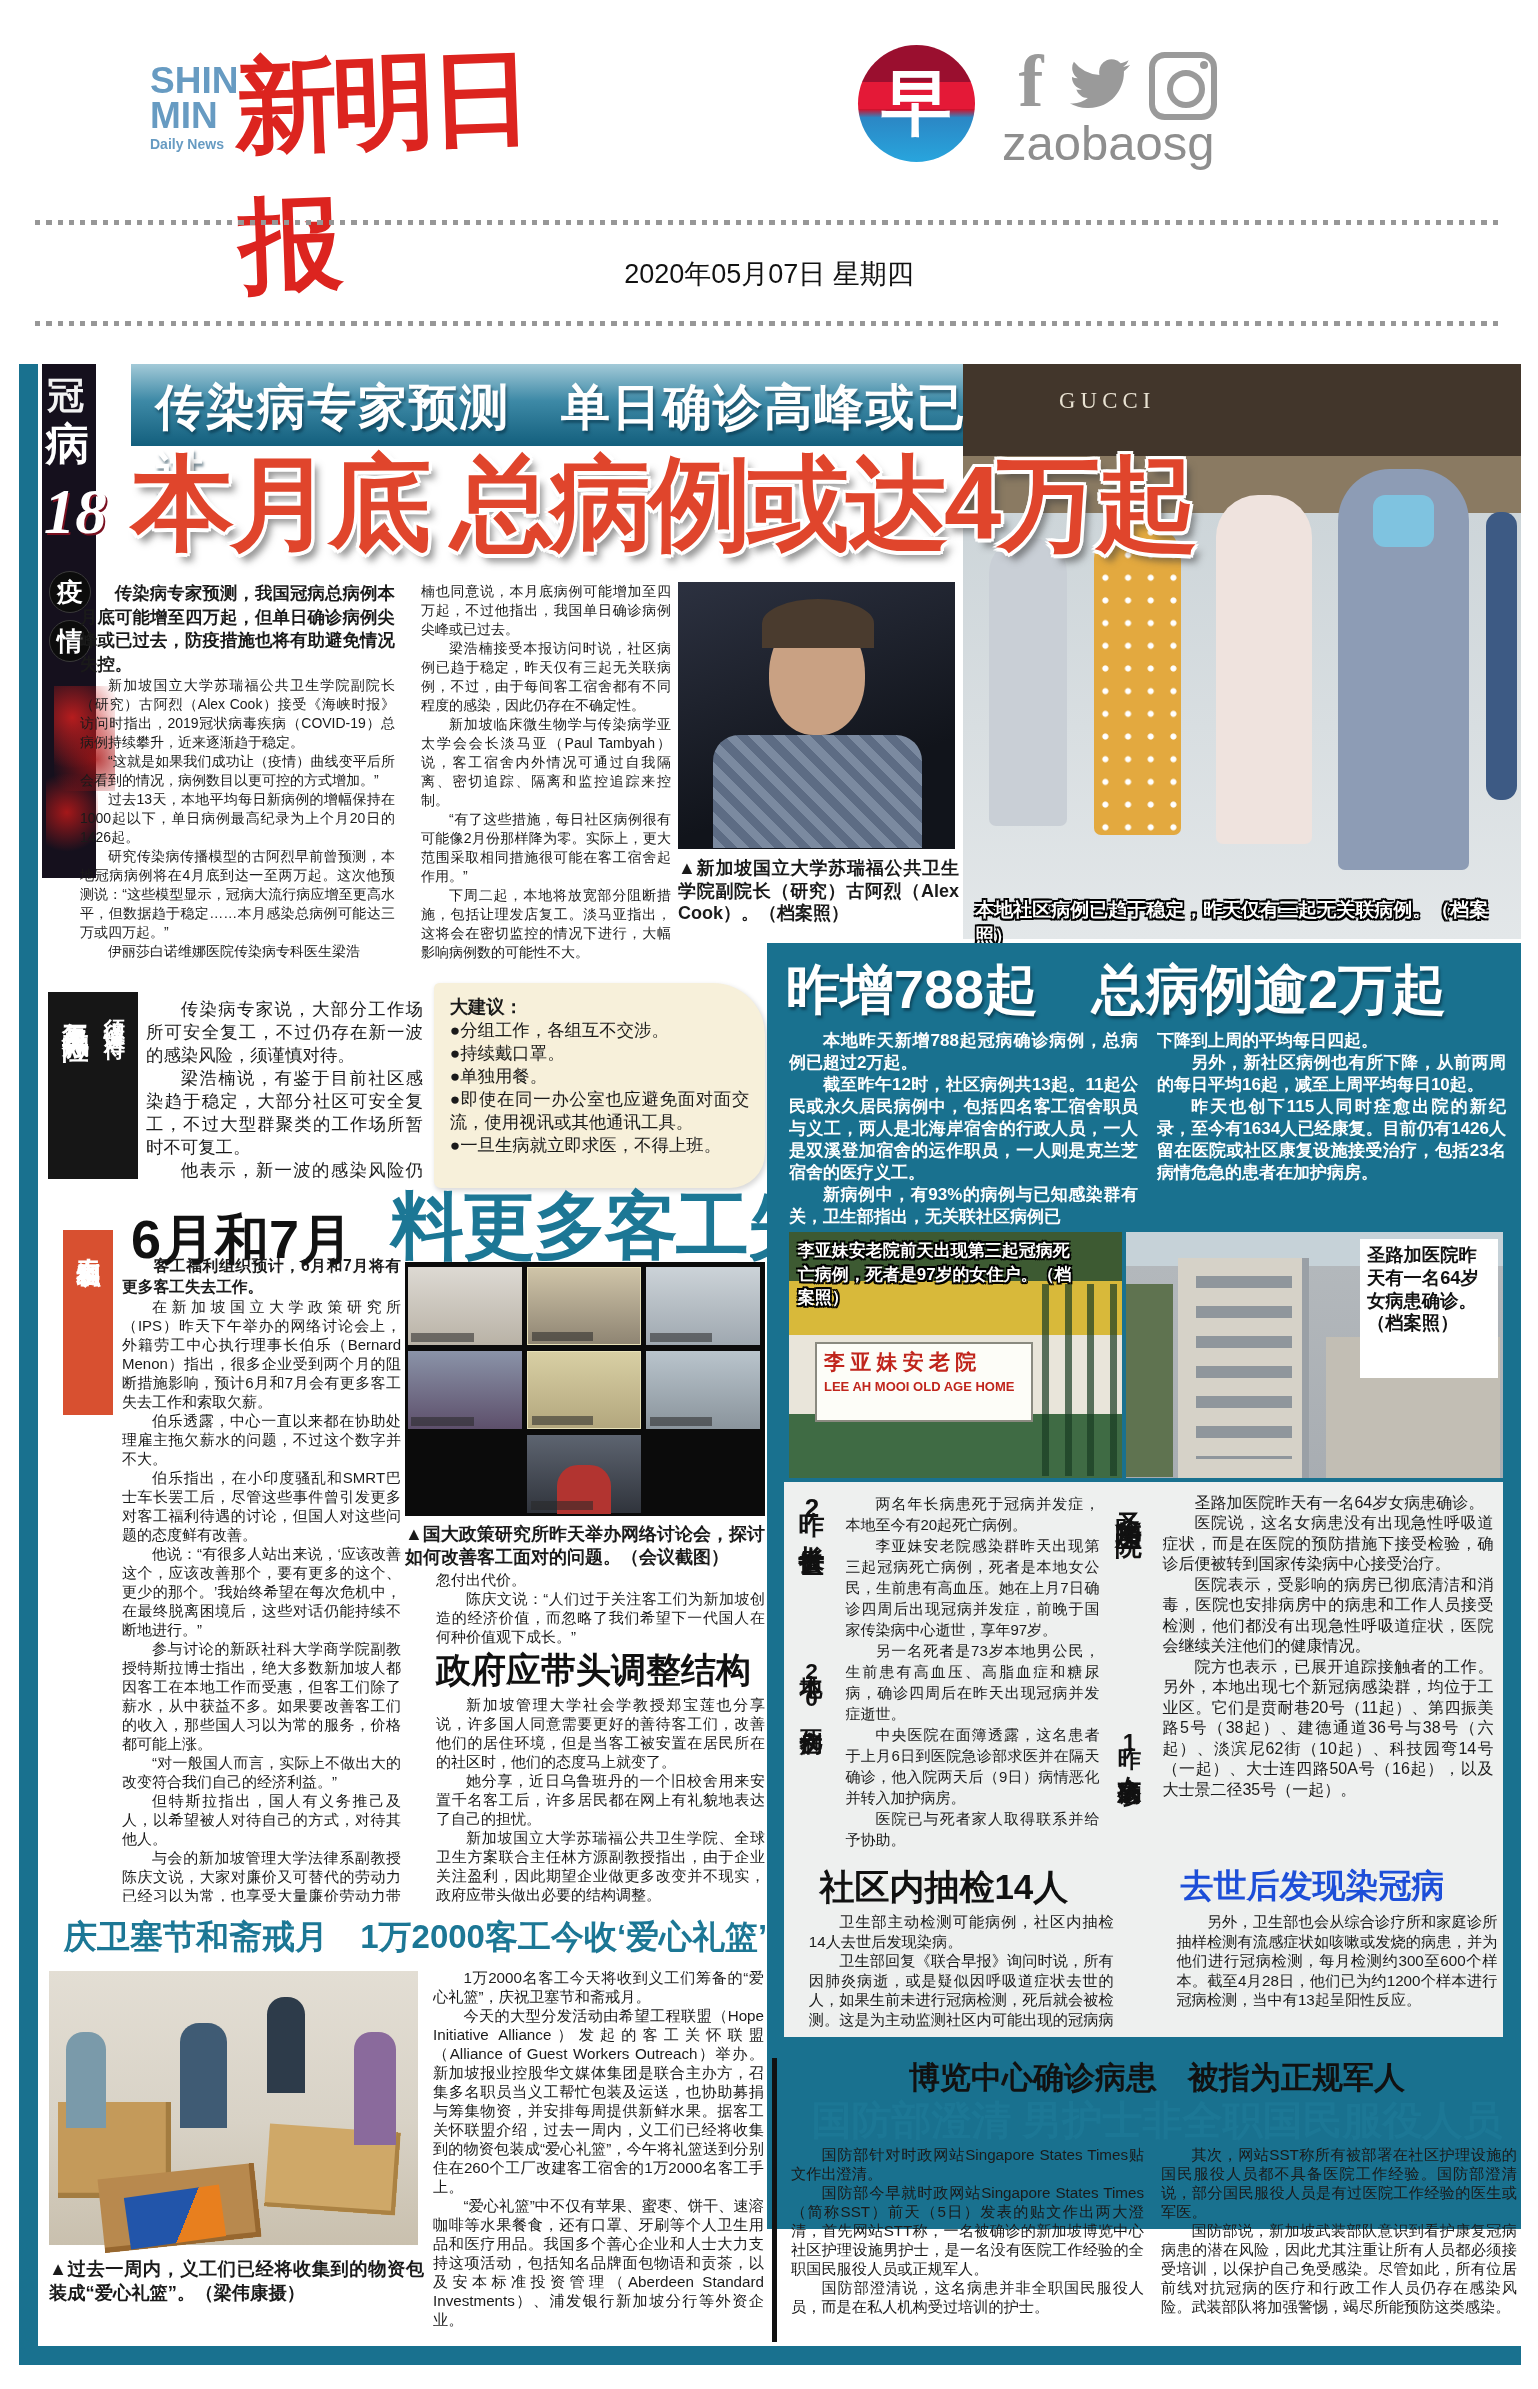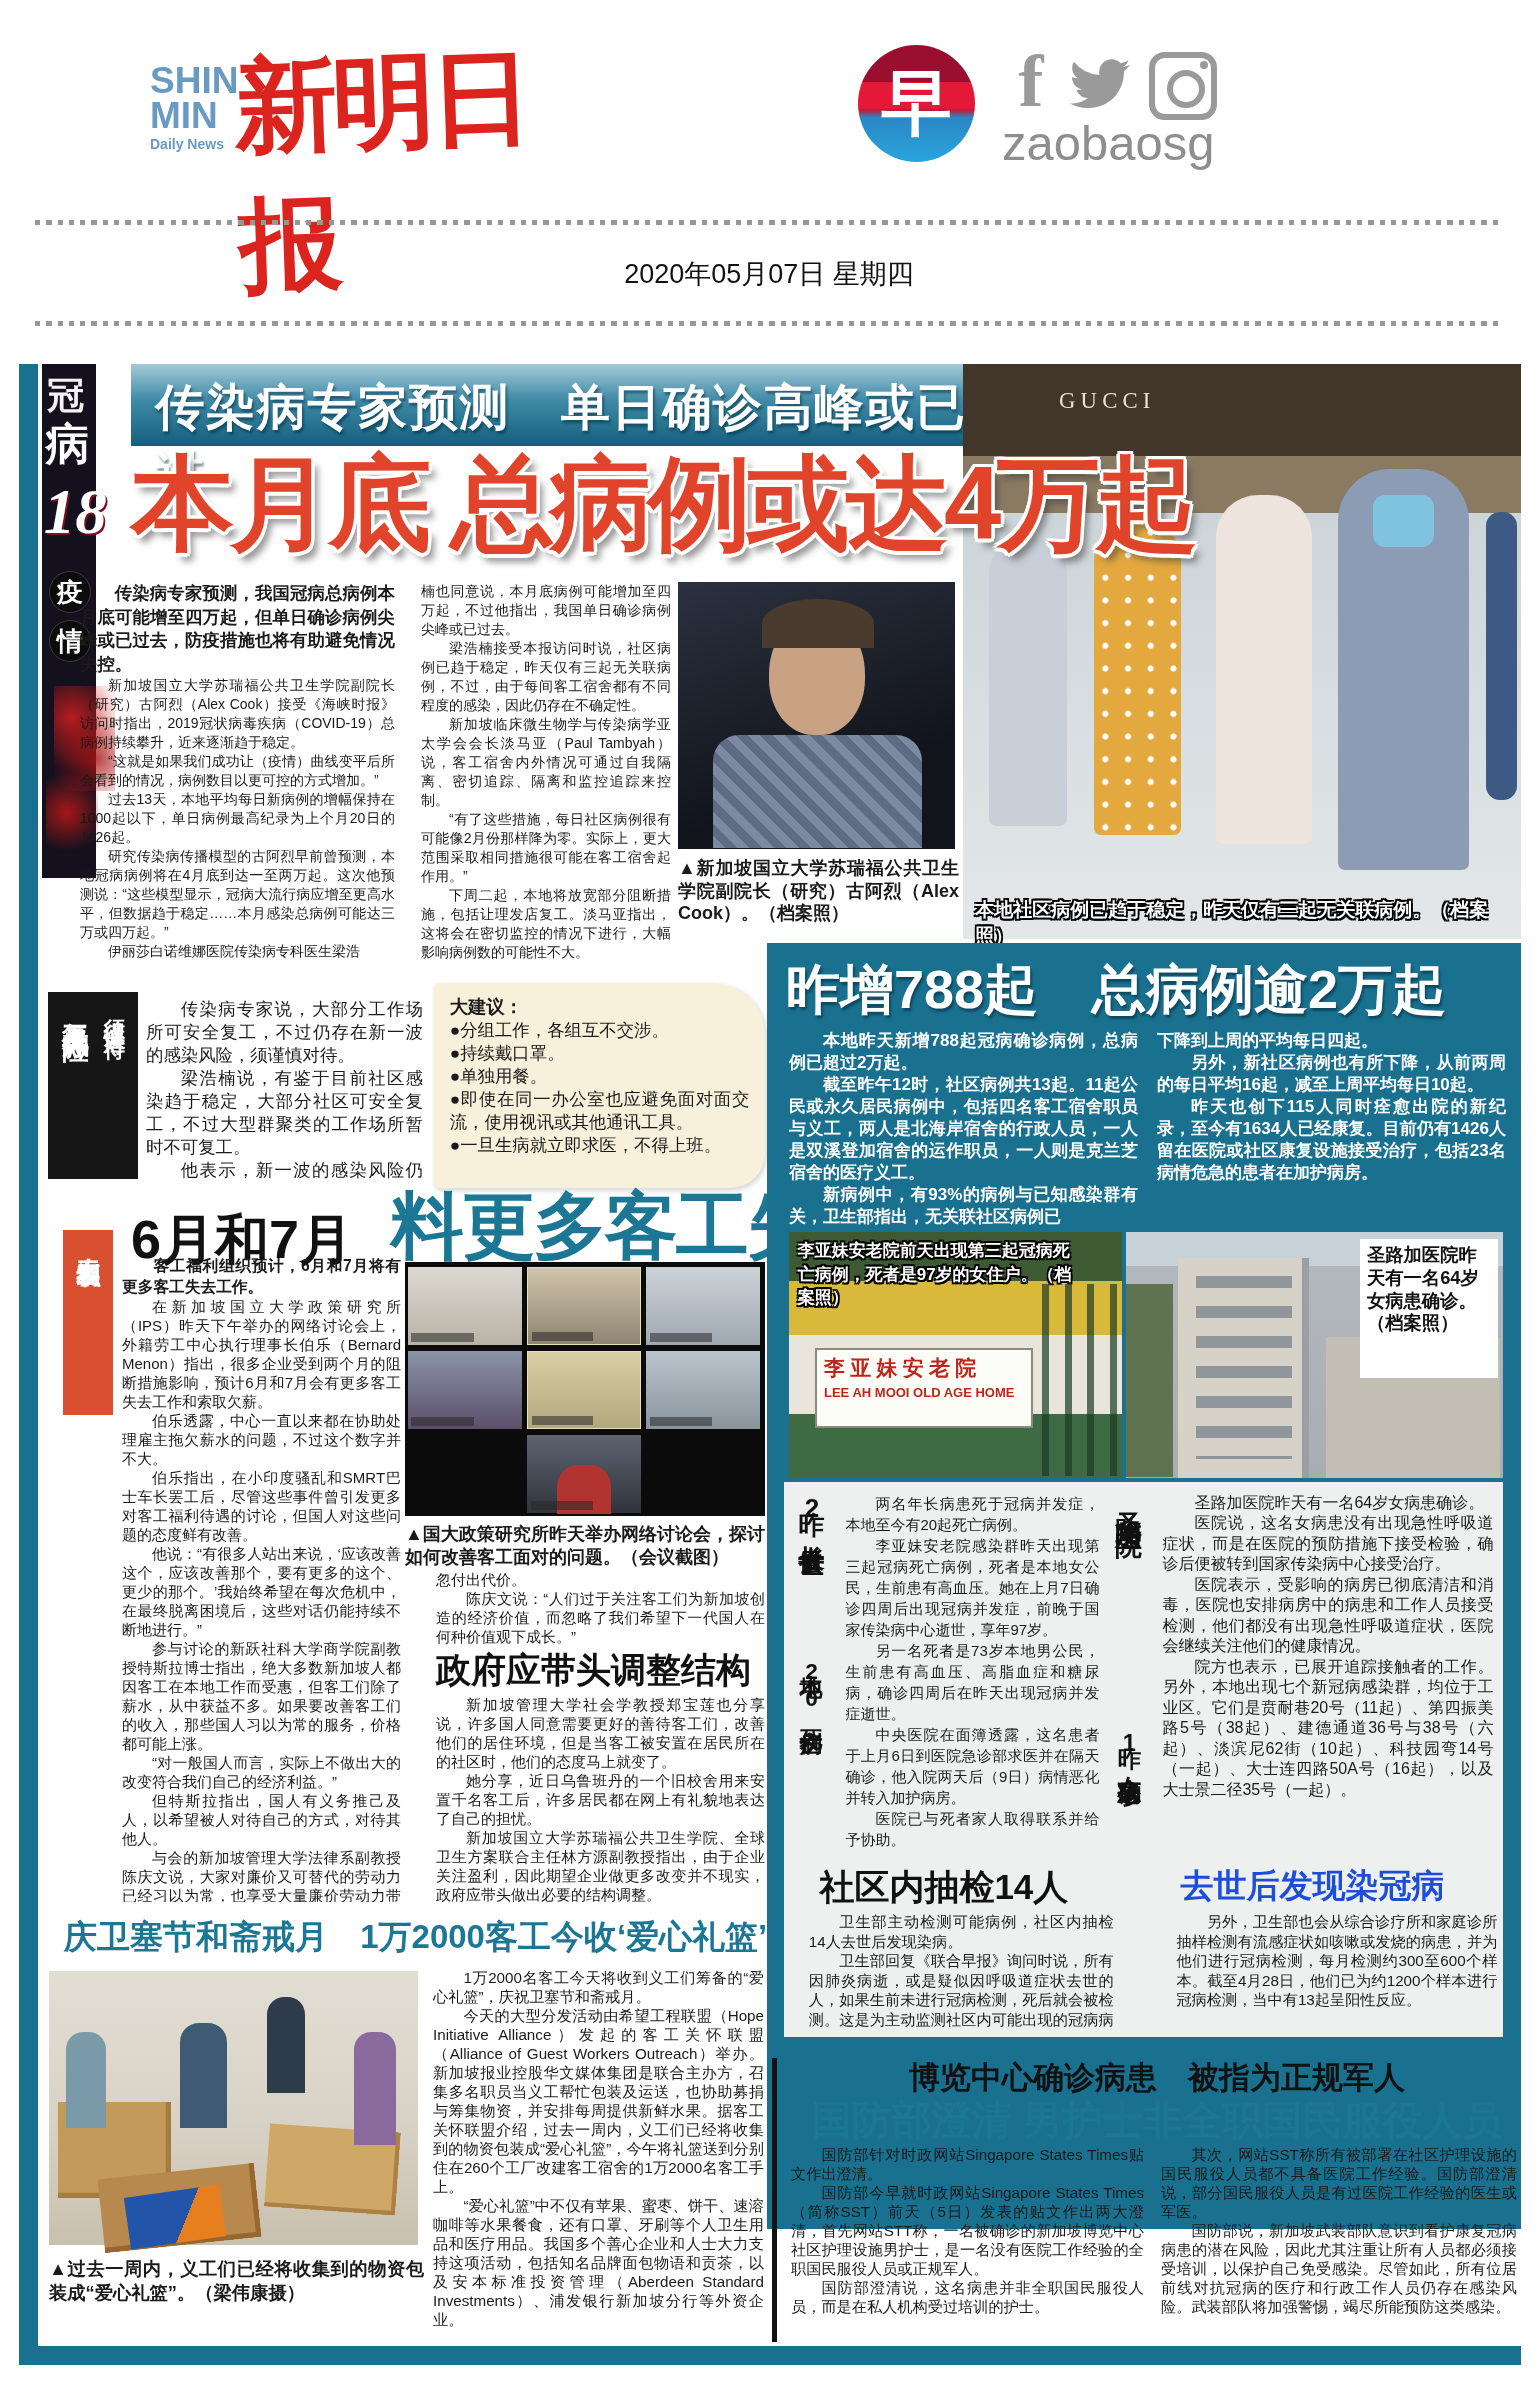--- a/index.html
+++ b/index.html
@@ -200,21 +200,21 @@
       <p>截至昨午12时，社区病例共13起。11起公民或永久居民病例中，包括四名客工宿舍职员与义工，两人是北海岸宿舍的行政人员，一人是双溪登加宿舍的运作职员，一人则是克兰芝宿舍的医疗义工。</p>
       <p>新病例中，有93%的病例与已知感染群有关，卫生部指出，无关联社区病例已</p>
     </div>
     <div class="jt clip tw" style="position:absolute;left:390px;top:87px;width:349px;height:199px;">
       <p class="noind">下降到上周的平均每日四起。</p>
       <p>另外，新社区病例也有所下降，从前两周的每日平均16起，减至上周平均每日10起。</p>
       <p>昨天也创下115人同时痊愈出院的新纪录，至今有1634人已经康复。目前仍有1426人留在医院或社区康复设施接受治疗，包括23名病情危急的患者在加护病房。</p>
     </div>
 
     <div style="position:absolute;left:22px;top:289px;width:333px;height:246px;background:linear-gradient(180deg,#3d5a32 0%,#3d5a32 20%,#d8b93a 20%,#d8b93a 42%,#e9e5da 42%,#e9e5da 74%,#3f6b44 74%);">
-      <div style="position:absolute;left:26px;top:116px;width:218px;height:80px;background:#fdfdf8;border:2.6px solid #8a8a80;padding:3.5px 7px;box-sizing:border-box;">
+      <div style="position:absolute;left:26px;top:110px;width:218px;height:80px;background:#fdfdf8;border:2.6px solid #8a8a80;padding:3.5px 7px;box-sizing:border-box;">
         <div style="color:#c0251c;font-size:21px;font-weight:bold;font-family:'Liberation Serif','DejaVu Serif',serif;white-space:nowrap;">李 亚 妹 安 老 院</div>
         <div style="color:#c0251c;font-size:13px;font-weight:bold;margin-top:3.5px;white-space:nowrap;">LEE AH MOOI OLD AGE HOME</div>
       </div>
       <div style="position:absolute;left:253px;top:52px;width:77px;height:192px;background:repeating-linear-gradient(90deg,rgba(25,60,35,.7) 0 7px,transparent 7px 22.7px);"></div>
       <div class="capwhite" style="position:absolute;left:8.7px;top:7px;width:288px;font-size:17px;line-height:23.5px;">李亚妹安老院前天出现第三起冠病死亡病例，死者是97岁的女住户。（档案照）</div>
     </div>
 
     <div style="position:absolute;left:359px;top:289px;width:377px;height:246px;background:linear-gradient(180deg,#c6d2d8 0%,#c6d2d8 14%,#b3b8bc 14%,#a8adb2 100%);">
       <div style="position:absolute;left:52px;top:26px;width:131px;height:220px;background:#d6d2c8;box-shadow:inset -7px 0 0 #9aa0a6;"></div>
       <div style="position:absolute;left:70px;top:44px;width:96px;height:183px;background:repeating-linear-gradient(180deg,#8f969c 0 12.2px,#d6d2c8 12.2px 30px);"></div>

